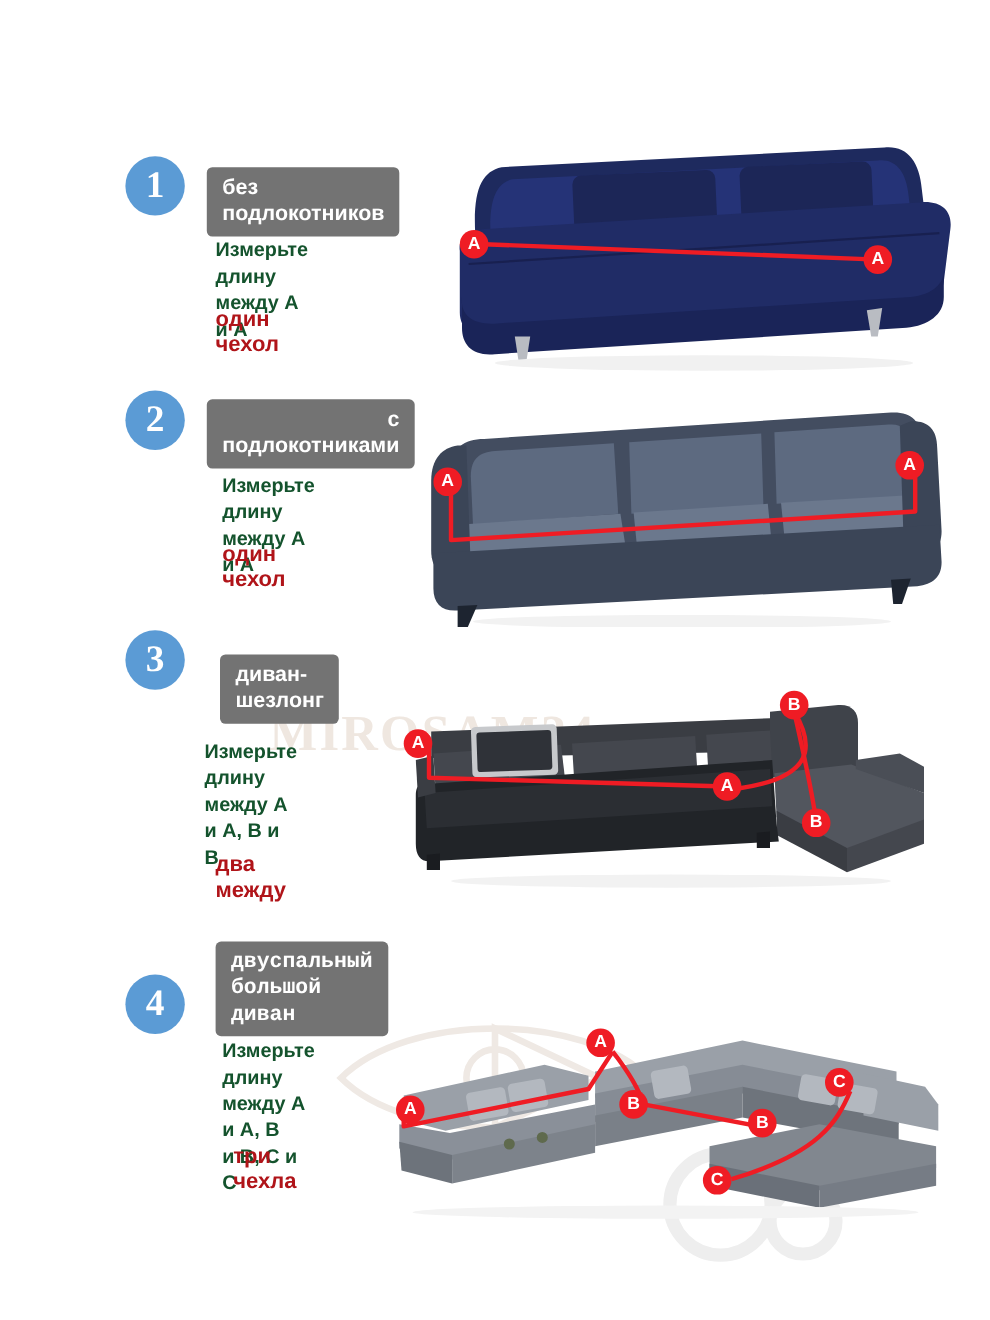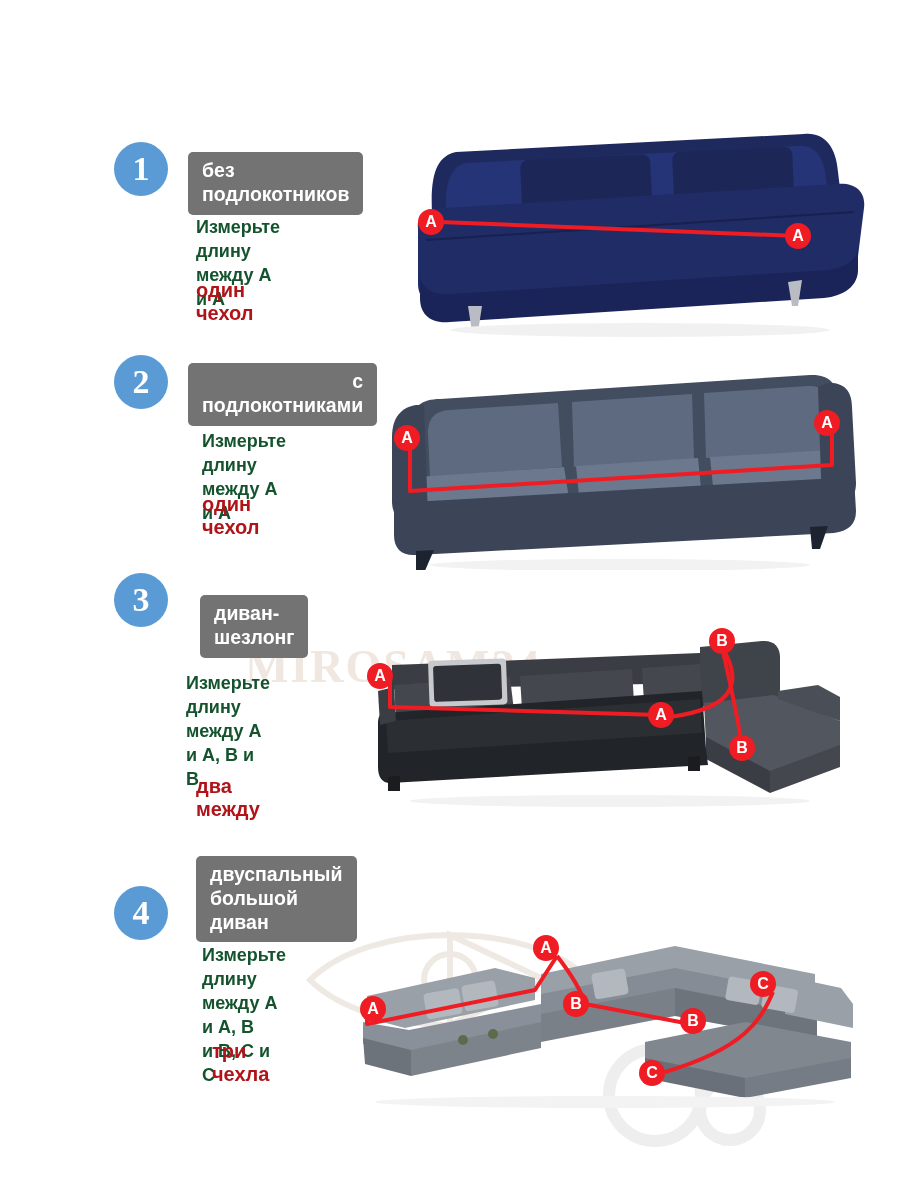--- a/index.html
+++ b/index.html
@@ -278,21 +278,21 @@
       <path d="M352,22 C360,58 368,92 372,122" stroke="#ef1c24" stroke-width="4" fill="none"></path>
     </svg>
     <div class="marker" style="left:367px; top:663px;">А</div>
     <div class="marker" style="left:648px; top:702px;">А</div>
     <div class="marker" style="left:709px; top:628px;">В</div>
     <div class="marker" style="left:729px; top:735px;">В</div>
   </div>
 
   <div class="block">
     <div class="step-num" style="left:114px; top:886px;">4</div>
-    <div class="label-red" style="left:196px; top:856px;">двуспальный
+    <div class="label-red" style="left:196px; top:856px;font-family:Liberation Mono, monospace;">двуспальный
 большой диван</div>
     <div class="desc" style="left:202px; top:944px;">Измерьте длину
 между А и А, В
 и В, С и С</div>
     <div class="count" style="left:212px; top:1040px;">три чехла</div>
 
     <svg class="sofa" style="left:345px; top:930px;" width="520" height="180" viewBox="0 0 520 180">
 
       <path d="M22,88 L22,66 L150,38 L190,48 L190,70 L60,98 Z" fill="#9aa0a8"></path>
 

